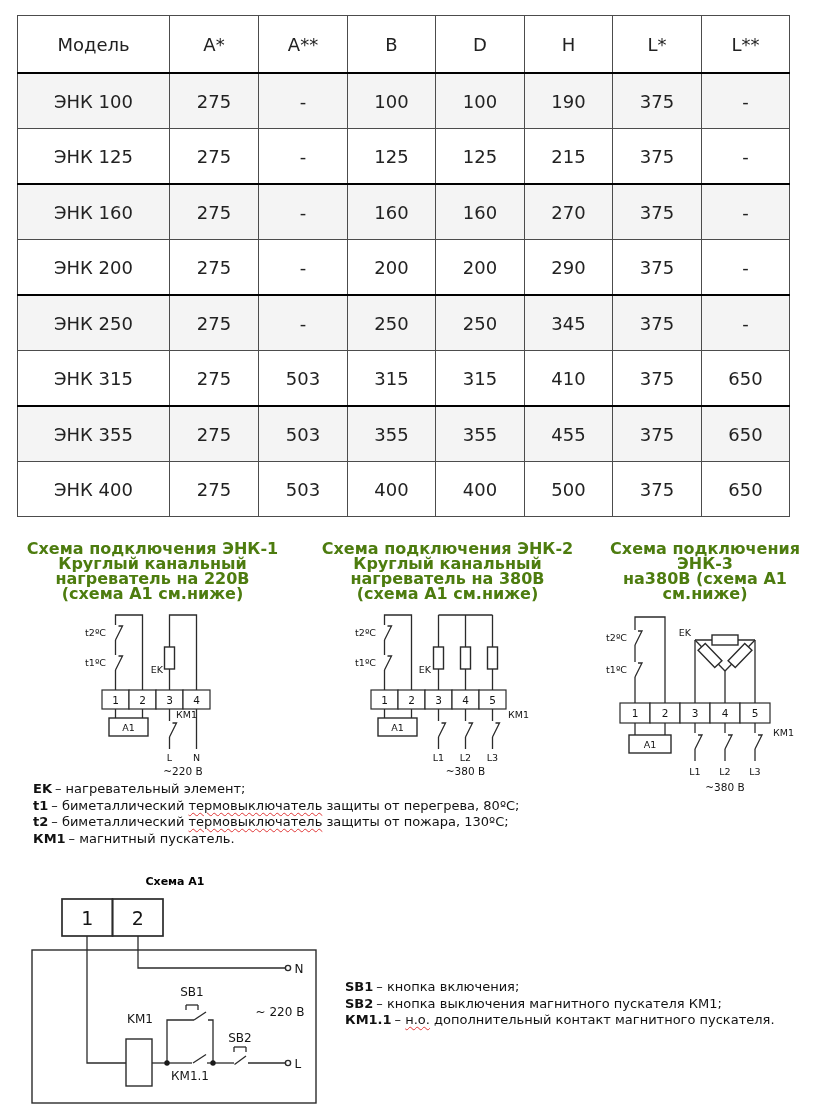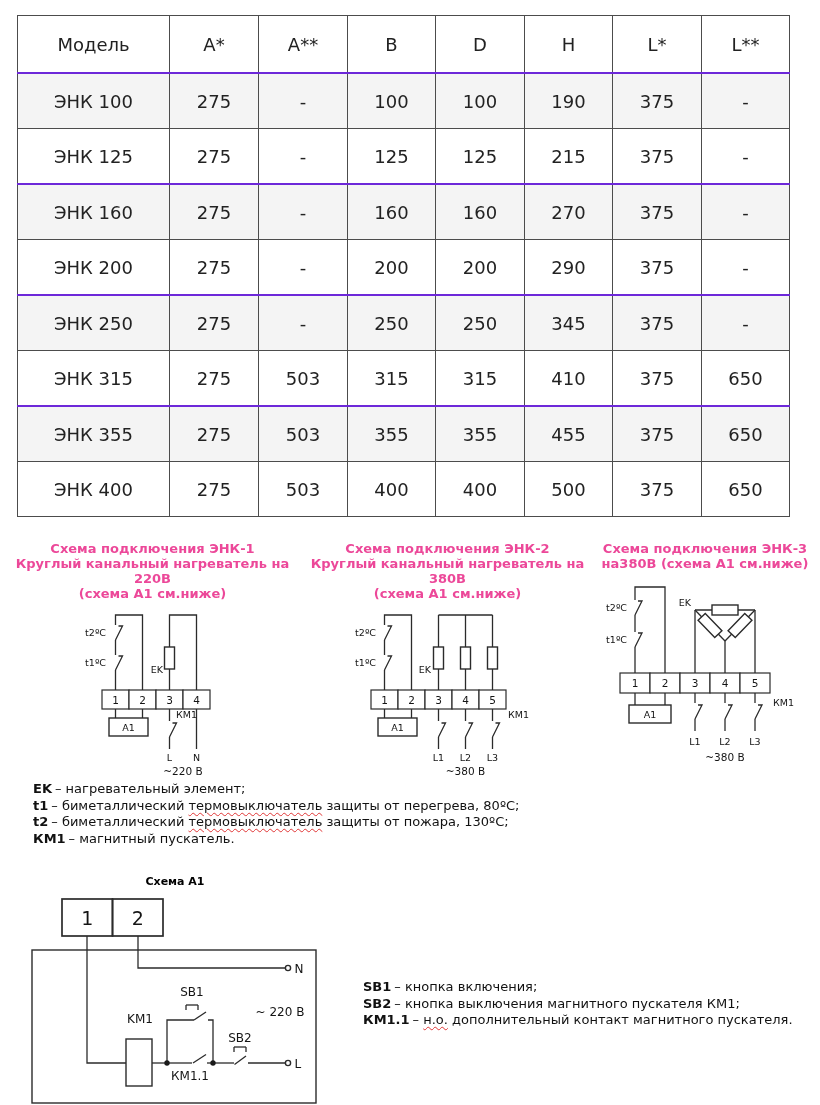--- a/index.html
+++ b/index.html
@@ -7,27 +7,27 @@
         font-family:"DejaVu Sans","Liberation Sans",sans-serif;color:#1a1a1a;}
 
   
   table.dims{border-collapse:collapse;table-layout:fixed;width:772px;margin:15px 0 0 17px;
              font-size:18px;color:#222;}
   table.dims th,table.dims td{border:1px solid #4c4c4c;text-align:center;vertical-align:middle;
              padding:0;font-weight:normal;}
   table.dims thead th{height:56px;}
   table.dims tbody td{height:54px;}
   table.dims tbody tr.striped{background:#f4f4f4;}
-  table.dims tbody tr.striped td{border-top:2px solid #6d28d9;}
+  table.dims tbody tr.striped td{border-top:2px solid #000000;}
 
   
   .diagrams{display:flex;align-items:flex-start;margin-top:24px;height:220px;}
   .dcol{text-align:center;}
   .dcol1{width:305px;} .dcol2{width:285px;} .dcol3{width:230px;text-align:center;}
-  .dtitle{font-size:13px;font-weight:bold;line-height:15px;color:#ec4899;}
+  .dtitle{font-size:16px;font-weight:bold;line-height:15px;color:#4d7c0f;}
   .dcol svg{display:block;margin:4px auto 0;overflow:visible;}
 
   svg text{font-family:"DejaVu Sans","Liberation Sans",sans-serif;fill:#141414;}
   svg .lbl{font-size:9.5px;}
   svg .num{font-size:10.5px;}
   svg .biglbl{font-size:12px;}
   svg .bignum{font-size:19px;}
   .wire{stroke:#2b2b2b;stroke-width:1.3;fill:none;}
   .box{stroke:#2b2b2b;stroke-width:1.4;fill:#fff;}
   .boxn{stroke:#2b2b2b;stroke-width:1.4;fill:none;}
@@ -40,21 +40,21 @@
   .legend b{font-weight:bold;margin-right:3px;}
   .legend1{margin:20px 0 0 33px;}
   .wavy{text-decoration-line:underline;text-decoration-style:wavy;
         text-decoration-color:#e03636;text-decoration-thickness:1px;text-underline-offset:2px;}
 
   
   .a1-section{display:flex;align-items:flex-start;margin-top:28px;}
   .a1-left{width:345px;}
   .a1-title{width:330px;margin-left:10px;text-align:center;font-size:11px;font-weight:bold;color:#000;}
   .a1-left svg{display:block;margin:8px 0 0 10px;overflow:visible;}
-  .legend2{margin:104px 0 0 18px;}
+  .legend2{margin:104px 0 0 0;}
 </style>
 </head>
 <body>
 
 <div class="page">
 
   <table class="dims">
     <colgroup>
       <col style="width:152px">
         <col style="width:89px">

